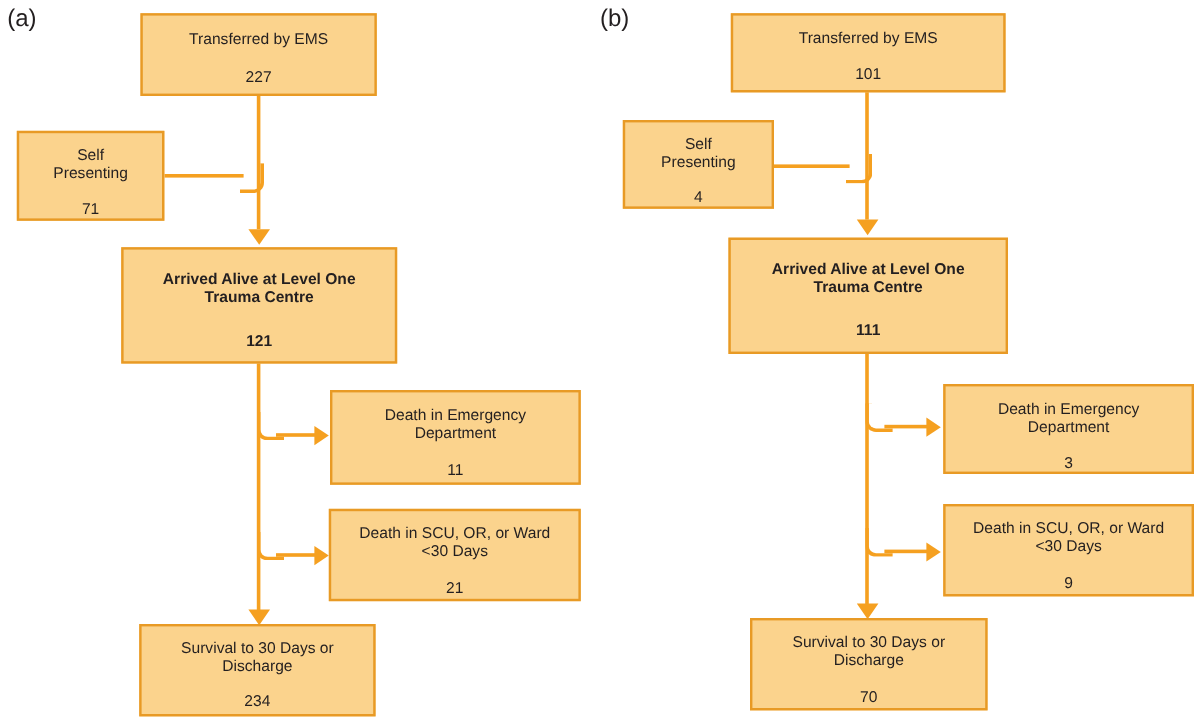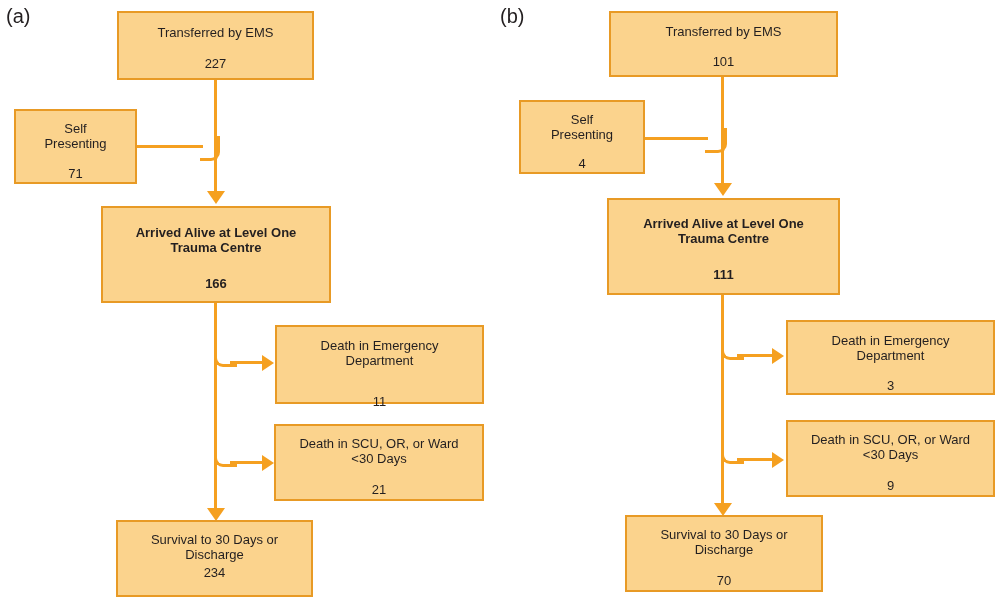--- a/index.html
+++ b/index.html
@@ -125,39 +125,39 @@
 
   <div class="node" style="left:14px; top:109px; width:123px; height:75px; padding-top:10px; justify-content:flex-start;">
     <div class="title">Self
 Presenting</div>
     <div class="count" style="margin-top:14px;">71</div>
   </div>
 
   <div class="node bold" style="left:101px; top:206px; width:230px; height:97px; padding-top:17px; justify-content:flex-start;">
     <div class="title">Arrived Alive at Level One
 Trauma Centre</div>
-    <div class="count" style="margin-top:20px;">166</div>
+    <div class="count" style="margin-top:20px;">121</div>
   </div>
 
   <div class="node" style="left:275px; top:325px; width:209px; height:79px; padding-top:11px; justify-content:flex-start;">
     <div class="title">Death in Emergency
 Department</div>
-    <div class="count" style="margin-top:25px;text-align:right;">11</div>
+    <div class="count" style="margin-top:15px;text-align:right;">11</div>
   </div>
 
   <div class="node" style="left:274px; top:424px; width:210px; height:77px; padding-top:10px; justify-content:flex-start;">
     <div class="title">Death in SCU, OR, or Ward
 &lt;30 Days</div>
     <div class="count" style="margin-top:15px;">21</div>
   </div>
 
   <div class="node" style="left:116px; top:520px; width:197px; height:77px; padding-top:10px; justify-content:flex-start;">
     <div class="title">Survival to 30 Days or
 Discharge</div>
-    <div class="count" style="margin-top:2px;text-align:right;">234</div>
+    <div class="count" style="margin-top:13px;text-align:right;">234</div>
   </div>
 
   <div class="panel-label" style="left:500px; top:6px;">(b)</div>
 
   <div class="vline" style="left:721px; top:76px; width:3px; height:107px;"></div>
   <div class="arrow-down" style="left:714px; top:183px;"></div>
 
   <div class="hline" style="left:645px; top:137px; width:63px; height:3px;"></div>
   <div class="elbow elbow-br" style="left:705px; top:128px; width:19px; height:22px;"></div>
 

